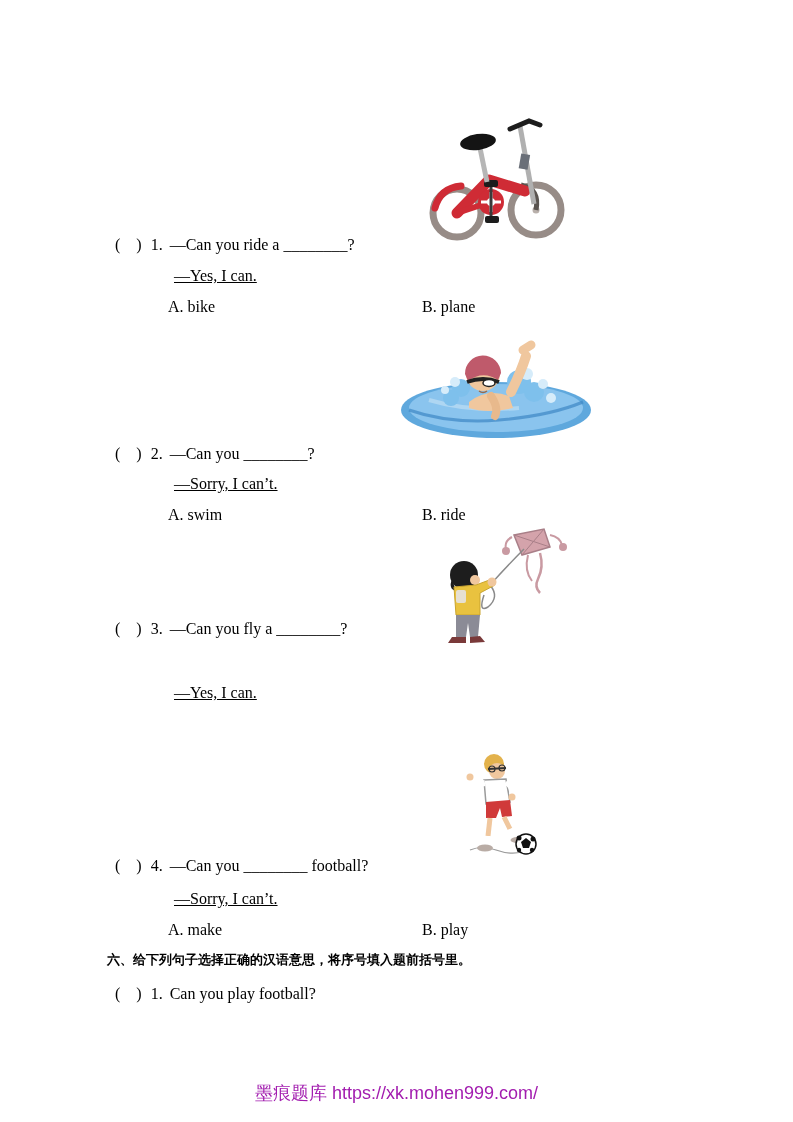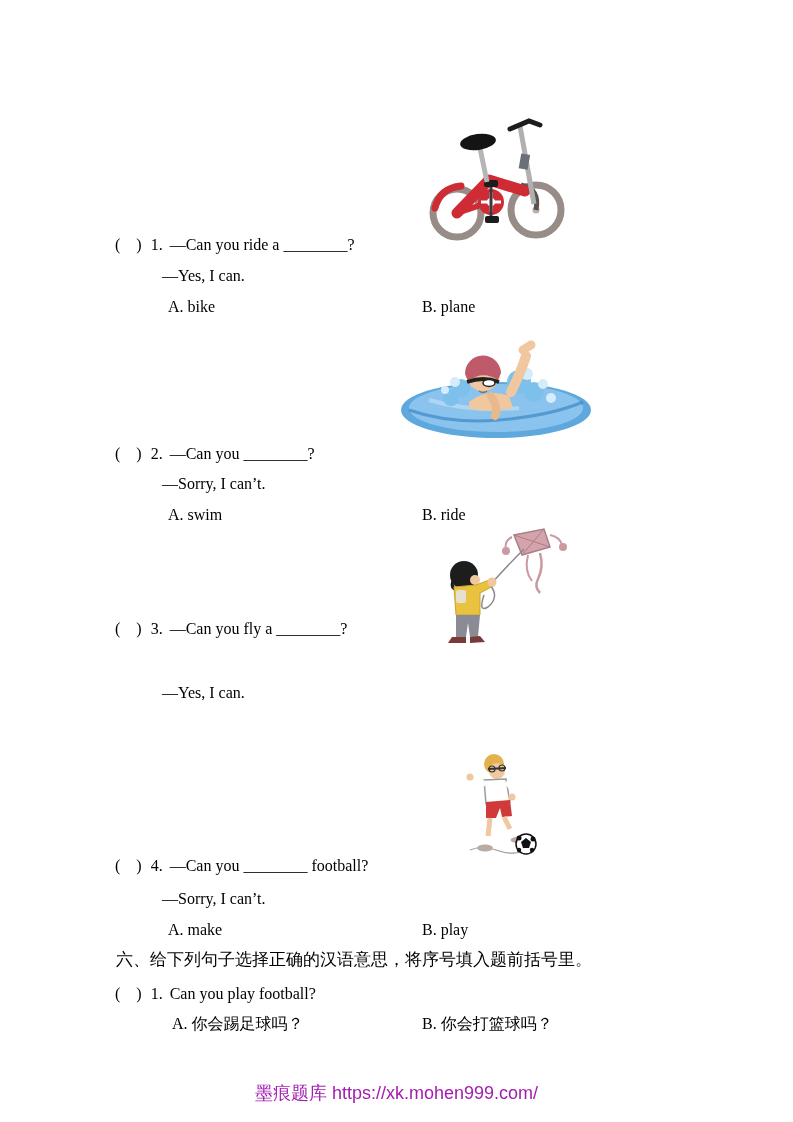--- a/index.html
+++ b/index.html
@@ -3,28 +3,28 @@
 <meta charset="utf-8">
 <style>
   * { margin:0; padding:0; box-sizing:border-box; }
   html,body { background:#ffffff; }
   .page {
     position:relative; width:793px; height:1122px; margin:16px auto;
     background:#ffffff; overflow:hidden;
     font-family:"Liberation Serif", serif; color:#000;
   }
   .line { position:absolute; left:115px; font-size:16px; line-height:19px; white-space:nowrap; }
-  .resp { left:162px; }
+  .resp { left:174px;text-decoration:underline; }
   .bracket { margin-right:9px; }
   .qnum { margin-right:7px; }
   .optrow { position:absolute; left:0; width:100%; height:19px; font-size:16px; line-height:19px; }
   .opt-a { position:absolute; left:168px; white-space:nowrap; }
   .opt-b { position:absolute; left:422px; white-space:nowrap; }
   .s6-opt-a { left:172px; }
-  .heading { left:116px; font-size:17px; font-weight:400; }
+  .heading { left:107px; font-size:13px; font-weight:700; }
   .illus { position:absolute; }
   .illus svg { display:block; width:100%; height:100%; }
   .footer {
     position:absolute; top:1067px; left:0; width:100%; text-align:center;
     font-family:"Liberation Sans", sans-serif; font-size:18px; line-height:20px; color:#a21caf;
   }
 </style>
 </head>
 <body>
 
@@ -181,20 +181,16 @@
   <div class="optrow" style="top:904px">
     <span class="opt-a">A. make</span>
     <span class="opt-b">B. play</span>
   </div>
 
   <div class="line heading" style="top:934px">六、给下列句子选择正确的汉语意思，将序号填入题前括号里。</div>
 
   <div class="line" style="top:968px">
     <span class="bracket">(　)</span><span class="qnum">1.</span><span>Can you play football?</span>
   </div>
-  <div class="optrow" style="top:998px">
-    <span class="opt-a s6-opt-a">A. 你会踢足球吗？</span>
-    <span class="opt-b">B. 你会打篮球吗？</span>
-  </div>
 
   <div class="footer">墨痕题库 https://xk.mohen999.com/</div>
 
 </div>
 
 </body></html>

